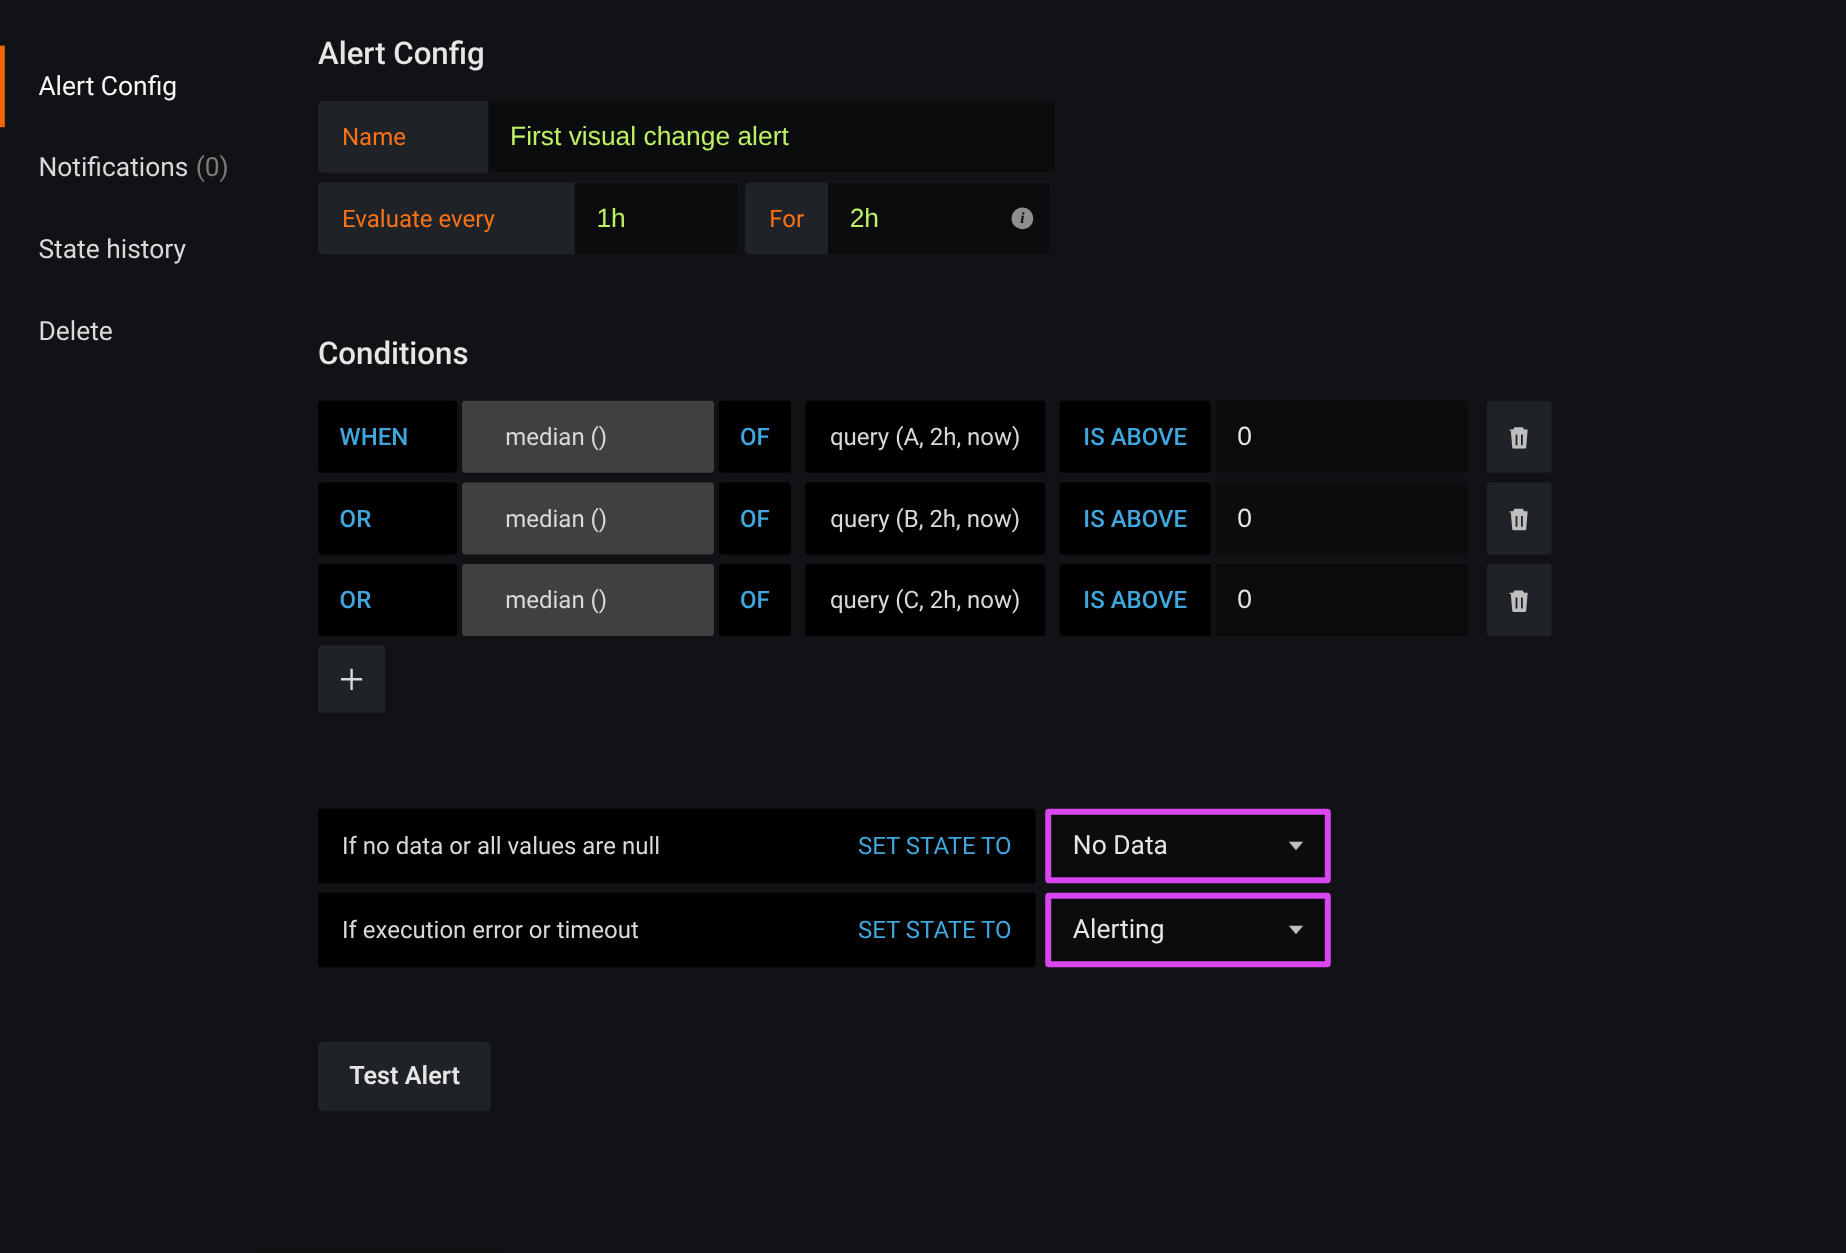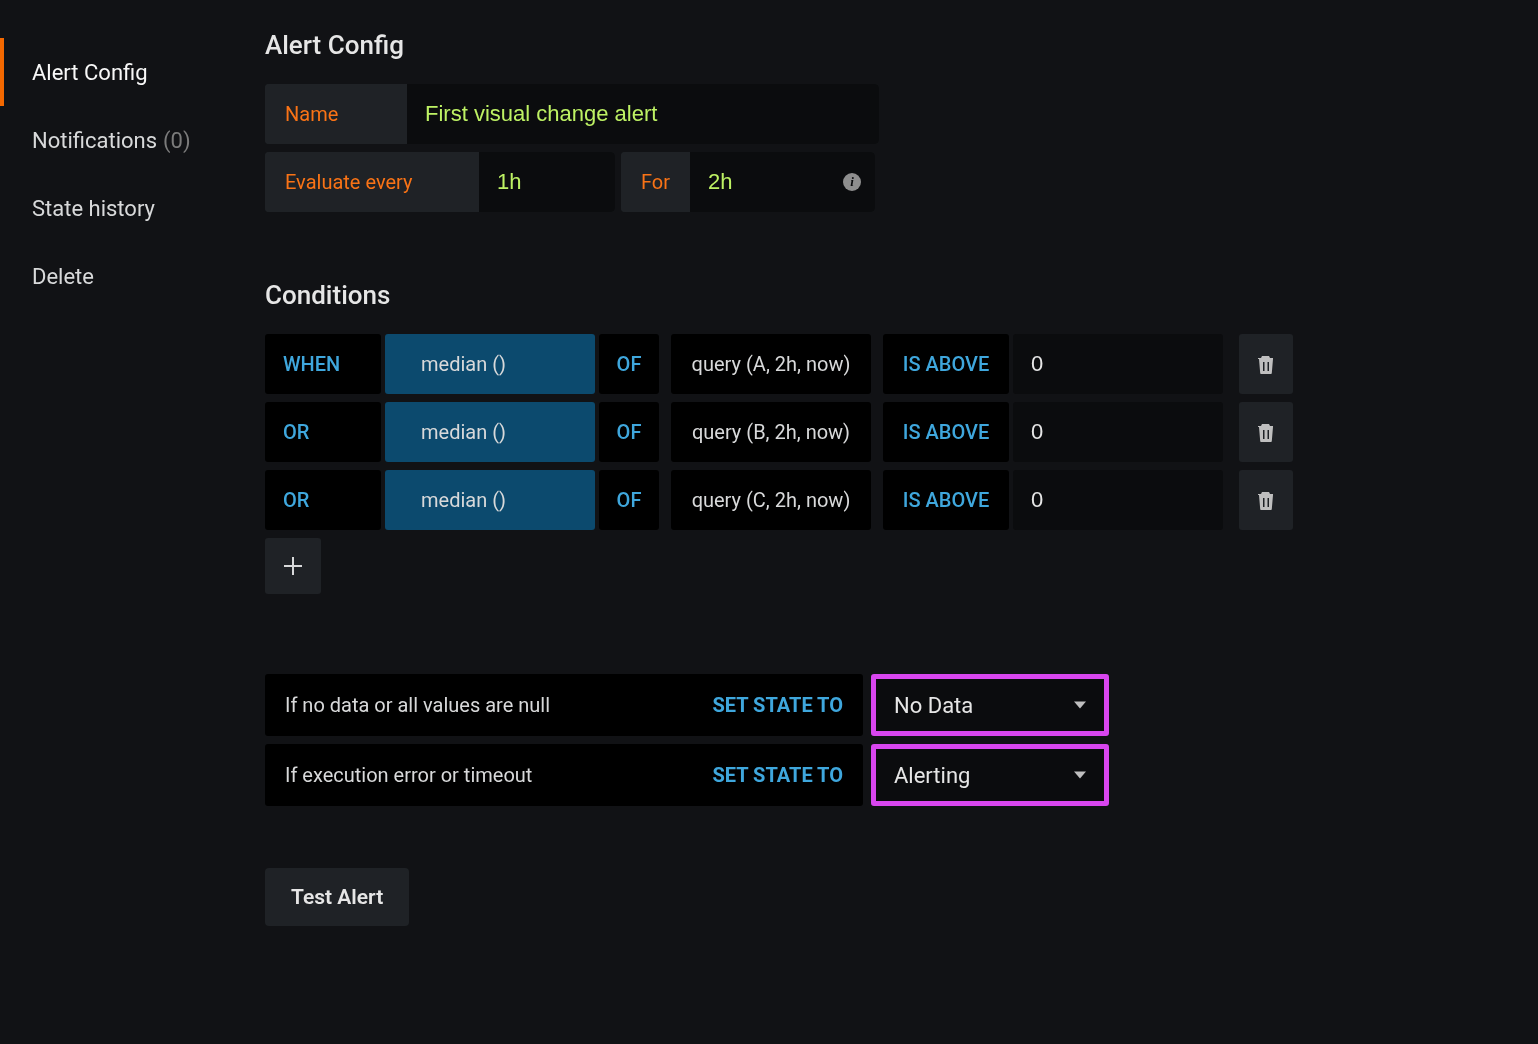--- a/index.html
+++ b/index.html
@@ -115,21 +115,21 @@
     display: flex;
     align-items: center;
     padding: 0 18px;
     font-size: 20px;
     background: #000000;
     color: #d8d9da;
     border-radius: 3px;
     white-space: nowrap;
   }
   .segment.keyword { color: #3fa7dd; font-weight: 500; }
-  .segment.aggr { background: #0c4a6e; min-width: 210px; padding-left: 36px; }
+  .segment.aggr { background: #404040; min-width: 210px; padding-left: 36px; }
   .segment.query { min-width: 200px; justify-content: center; }
   .segment.above { min-width: 126px; display:flex; justify-content:center;}
   .seg-input {
     height: 60px;
     background: #0b0c0e;
     border: none;
     color: #e6e6e6;
     font-size: 22px;
     padding: 0 18px;
     width: 210px;
@@ -173,21 +173,21 @@
     align-items: center;
     justify-content: space-between;
     background: #000000;
     height: 62px;
     padding: 0 20px;
     width: 598px;
     border-radius: 3px;
     font-size: 20px;
     color: #d8d9da;
   }
-  .state-label .setto { color: #3fa7dd; font-weight: 700; }
+  .state-label .setto { color: #3fa7dd; font-weight: 400; }
   .state-select {
     position: relative;
     background: #0b0c0e;
     height: 62px;
     width: 238px;
     border-radius: 3px;
     display: flex;
     align-items: center;
     padding: 0 18px;
     font-size: 22px;

